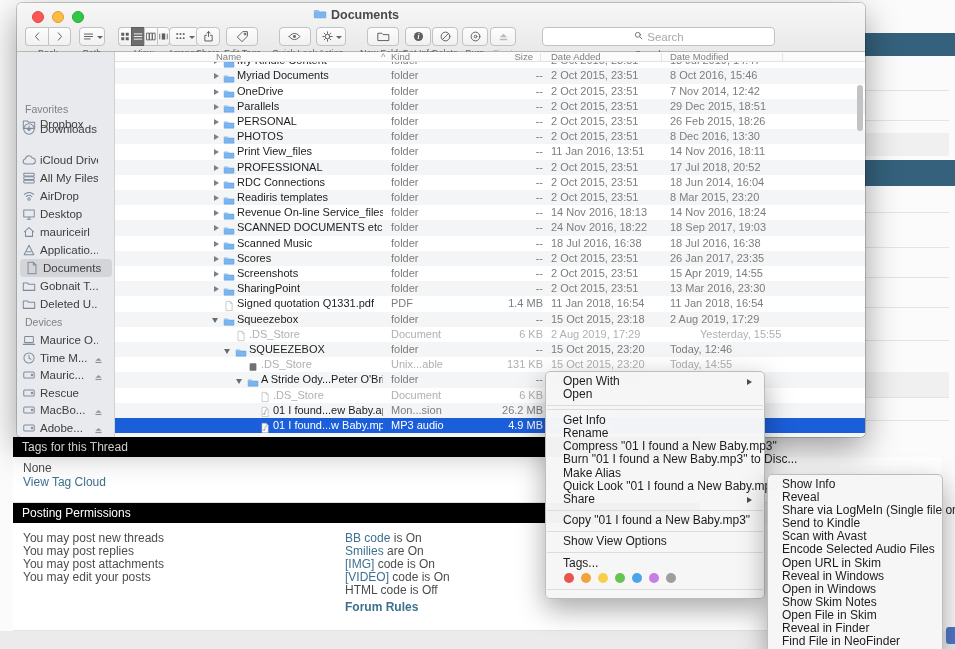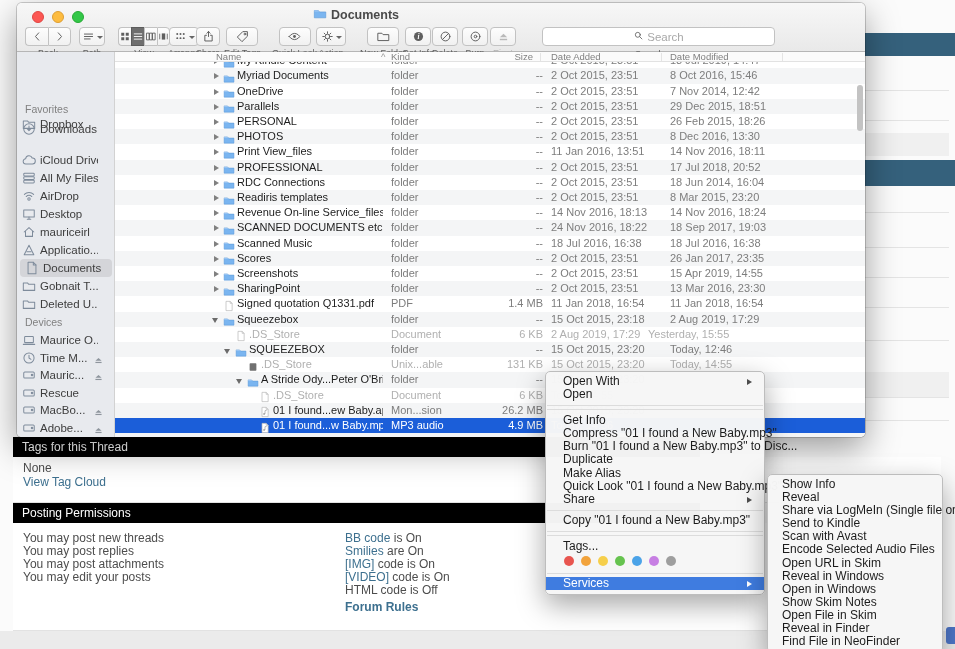--- a/index.html
+++ b/index.html
@@ -693,21 +693,21 @@
           </div>
           <div class="frow dim" style="top:274.79999999999995px">
             <span class="ficon" style="left:120px"><svg viewBox="0 0 16 16" width="12" height="12">
                 <path d="M4 1.8h5.6l2.6 2.6v9.8H4z" fill="#fff" stroke="#b5b5b5" stroke-width="0.9"></path>
                 <path d="M9.6 1.8v2.6h2.6" fill="none" stroke="#b5b5b5" stroke-width="0.9"></path>
               </svg></span>
             <div class="cell nm" style="left:134px;width:134px">.DS_Store</div>
             <div class="cell" style="left:276px;width:104px">Document</div>
             <div class="cell rt" style="left:352px;width:76px">6 KB</div>
             <div class="cell" style="left:436px;width:112px">2 Aug 2019, 17:29</div>
-            <div class="cell" style="left:533px;width:120px">Yesterday, 15:55</div>
+            <div class="cell" style="left:585px;width:120px">Yesterday, 15:55</div>
           </div>
           <div class="frow alt" style="top:290px">
             <span class="tri open" style="left:111px"></span>
             <span class="ficon" style="left:120px"><svg viewBox="0 0 16 16" width="12" height="12">
                 <path d="M1.5 5.2h4.6l1.5 1.6h7v6.7H1.5z" fill="#7ab5f0" stroke="#5a97d6" stroke-width="0.7"></path>
                 <path d="M1.5 5.2h4.6l.9 1H1.5z" fill="#a5cbf6"></path>
               </svg></span>
             <div class="cell nm" style="left:134px;width:134px">SQUEEZEBOX</div>
             <div class="cell" style="left:276px;width:104px">folder</div>
             <div class="cell rt" style="left:352px;width:76px">--</div>
@@ -789,42 +789,42 @@
       <div id="vscroll"></div>
     </div>
   </div>
 
   <div class="menu" id="ctx-menu">
       <div class="mi">Open With<span class="arr"></span></div>
       <div class="mi">Open</div>
       <div class="msep"></div>
       <div class="msep"></div>
       <div class="mi">Get Info</div>
+      <div class="mi">Rename</div>
       <div class="mi">Compress "01 I found a New Baby.mp3"</div>
       <div class="mi">Burn "01 I found a New Baby.mp3" to Disc...</div>
-      <div class="mi">Duplicate</div>
       <div class="mi">Make Alias</div>
       <div class="mi">Quick Look "01 I found a New Baby.mp3"</div>
       <div class="mi">Share<span class="arr"></span></div>
       <div class="msep"></div>
       <div class="mi">Copy "01 I found a New Baby.mp3"</div>
       <div class="msep"></div>
+      <div class="mi">Show View Options</div>
       <div class="msep"></div>
       <div class="mi">Tags...</div>
       <div class="mtags">
         <span class="dot" style="background:#e8554f"></span>
         <span class="dot" style="background:#f2a33c"></span>
         <span class="dot" style="background:#f6cf4b"></span>
         <span class="dot" style="background:#66c34f"></span>
         <span class="dot" style="background:#4ba3e8"></span>
         <span class="dot" style="background:#c77fe3"></span>
         <span class="dot" style="background:#9e9e9e"></span>
       </div>
       <div class="msep"></div>
-      <div class="mi hl">Services<span class="arr"></span></div>
     </div>
 
   <div class="menu" id="svc-menu">
       <div class="mi">Show Info</div>
       <div class="mi">Reveal</div>
       <div class="mi">Share via LogMeIn (Single file only)</div>
       <div class="mi">Send to Kindle</div>
       <div class="mi">Scan with Avast</div>
       <div class="mi">Encode Selected Audio Files</div>
       <div class="mi">Open URL in Skim</div>

